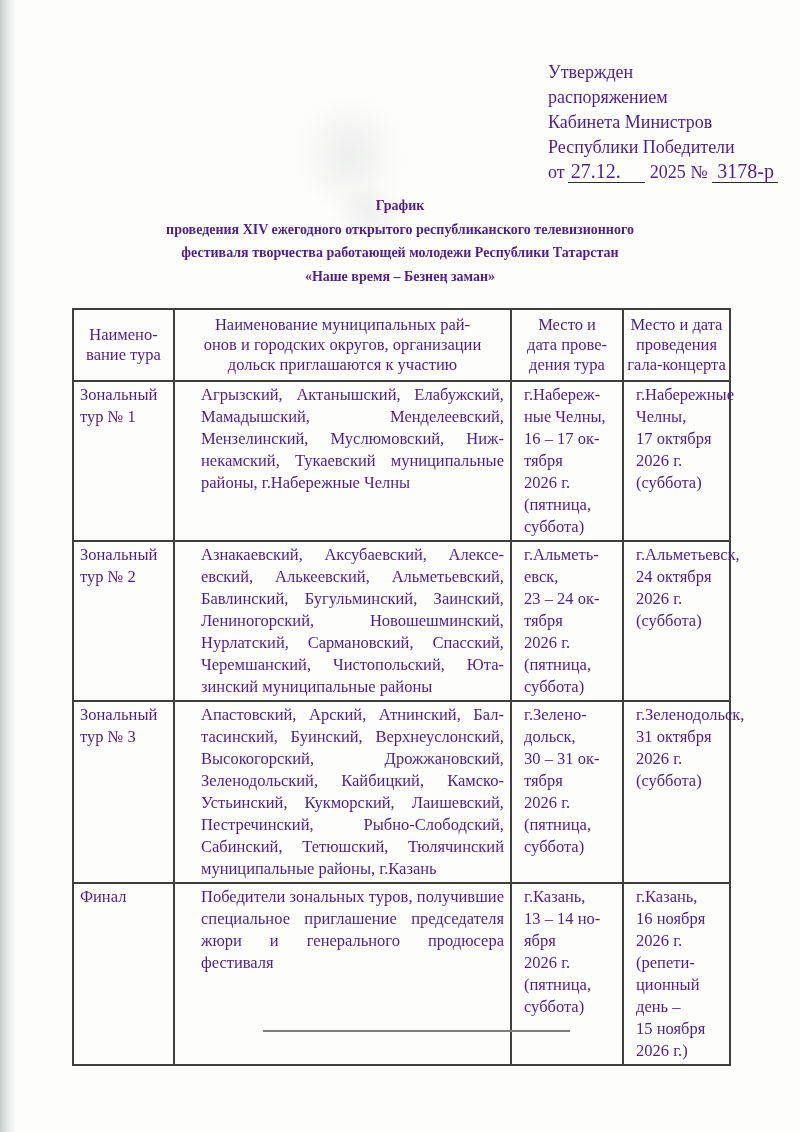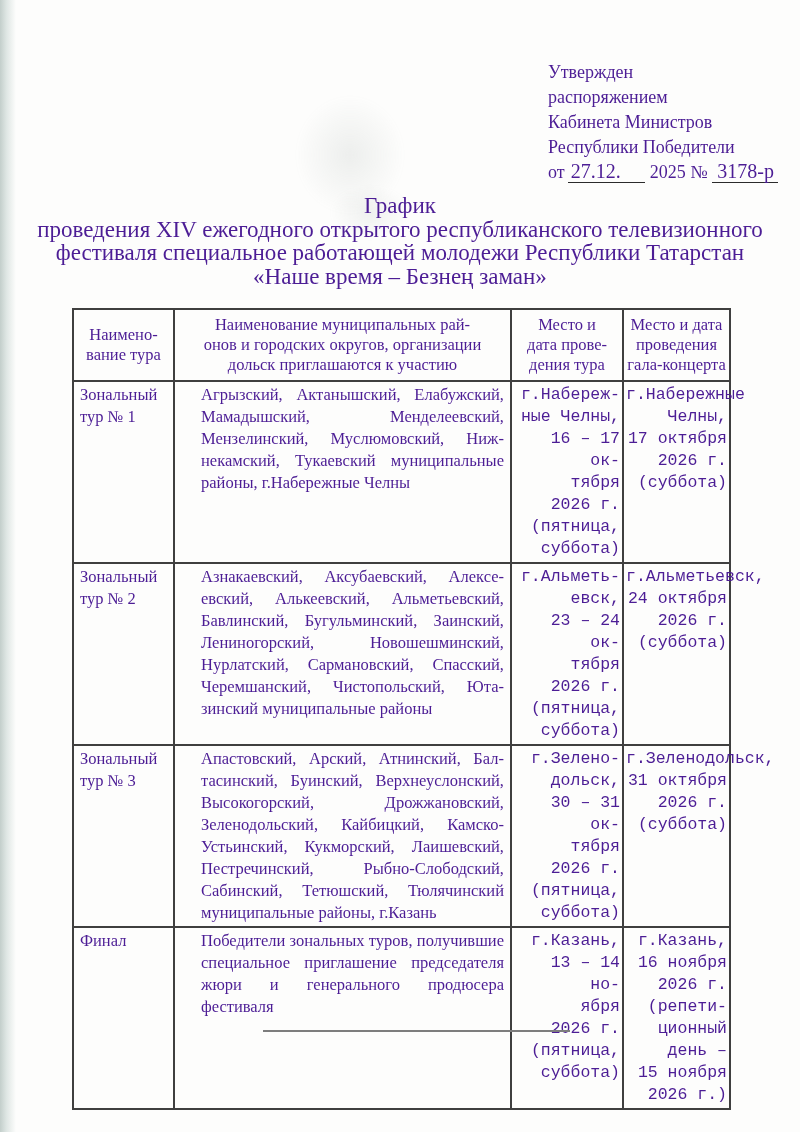--- a/index.html
+++ b/index.html
@@ -37,21 +37,21 @@
     font-family:Liberation Serif, serif;
     font-size:20px;
     border-bottom:1.5px solid #2b2b2b;
     line-height:20px;
   }
   .tw.date { padding:0 24px 1px 3px; margin:0 5px 0 3px; }
   .tw.num  { padding:0 4px 1px 5px; margin-left:5px; }
   .title {
     position:absolute; left:0; right:0; top:194px;
     text-align:center;
-    font-size:23px; line-height:23.5px;
+    font-size:14px; line-height:23.5px;font-weight:bold;
   }
   table.sched {
     position:absolute; left:72px; top:308px;
     width:657px;
     border-collapse:collapse;
     table-layout:fixed;
   }
   table.sched th, table.sched td {
     border:2px solid #3f3f3f;
     font-weight:normal;
@@ -68,24 +68,23 @@
     vertical-align:top;
     line-height:22px;
   }
   td.c-tour { text-align:left; padding:2px 2px 2px 6px; }
   td.c-part {
     text-align:justify;
     padding:2px 6px 2px 26px;
     hyphens:manual; -webkit-hyphens:manual;
   }
   td.c-venue, td.c-gala {
-    text-align:right;
+    text-align:left;
     white-space:pre-line;
-    padding:2px 2px;
-    font-family:Liberation Mono, monospace;
+    padding:2px 12px;
   }
   .footer-rule {
     position:absolute; left:263px; top:1030px;
     width:307px; height:2px;
     background:#7d7d7d;
   }
 </style>
 </head>
 <body>
 
@@ -101,21 +100,21 @@
     <div>Кабинета Министров</div>
     <div>Республики Победители</div>
     <div>
       <span>от</span><span class="tw date">27.12.</span><span>2025 №</span><span class="tw num">3178-р</span>
     </div>
   </div>
 
   <div class="title">
     <div>График</div>
     <div>проведения XIV ежегодного открытого республиканского телевизионного</div>
-    <div>фестиваля специальное работающей молодежи Республики Татарстан</div>
+    <div>фестиваля творчества работающей молодежи Республики Татарстан</div>
     <div>«Наше время – Безнең заман»</div>
   </div>
 
   <table class="sched">
     <colgroup>
       <col style="width:101px">
       <col style="width:337px">
       <col style="width:112px">
       <col style="width:107px">
     </colgroup>

